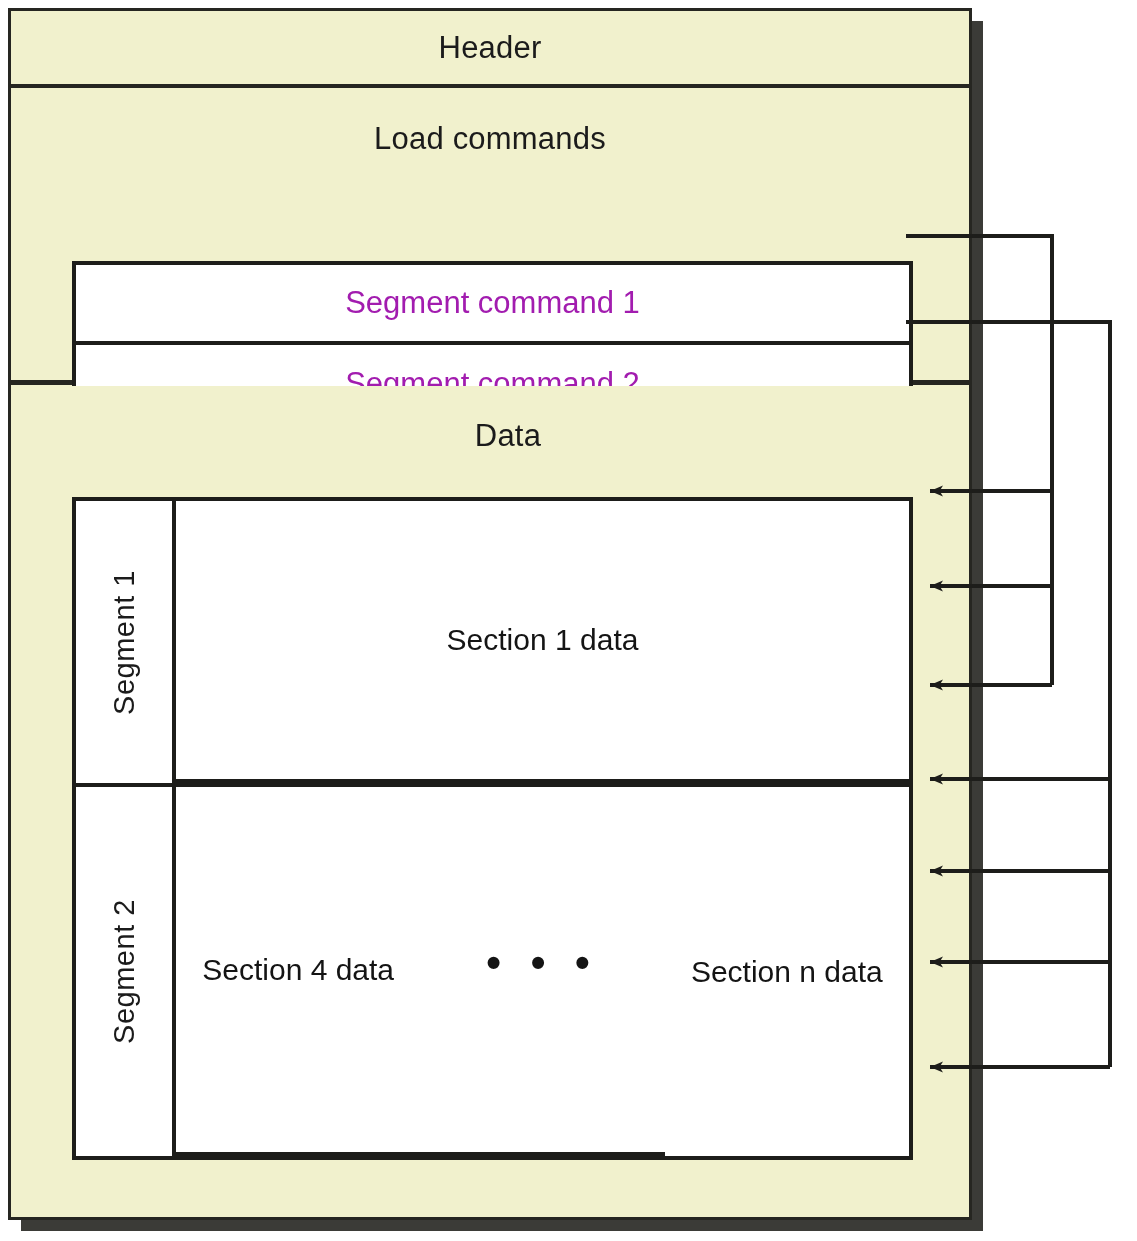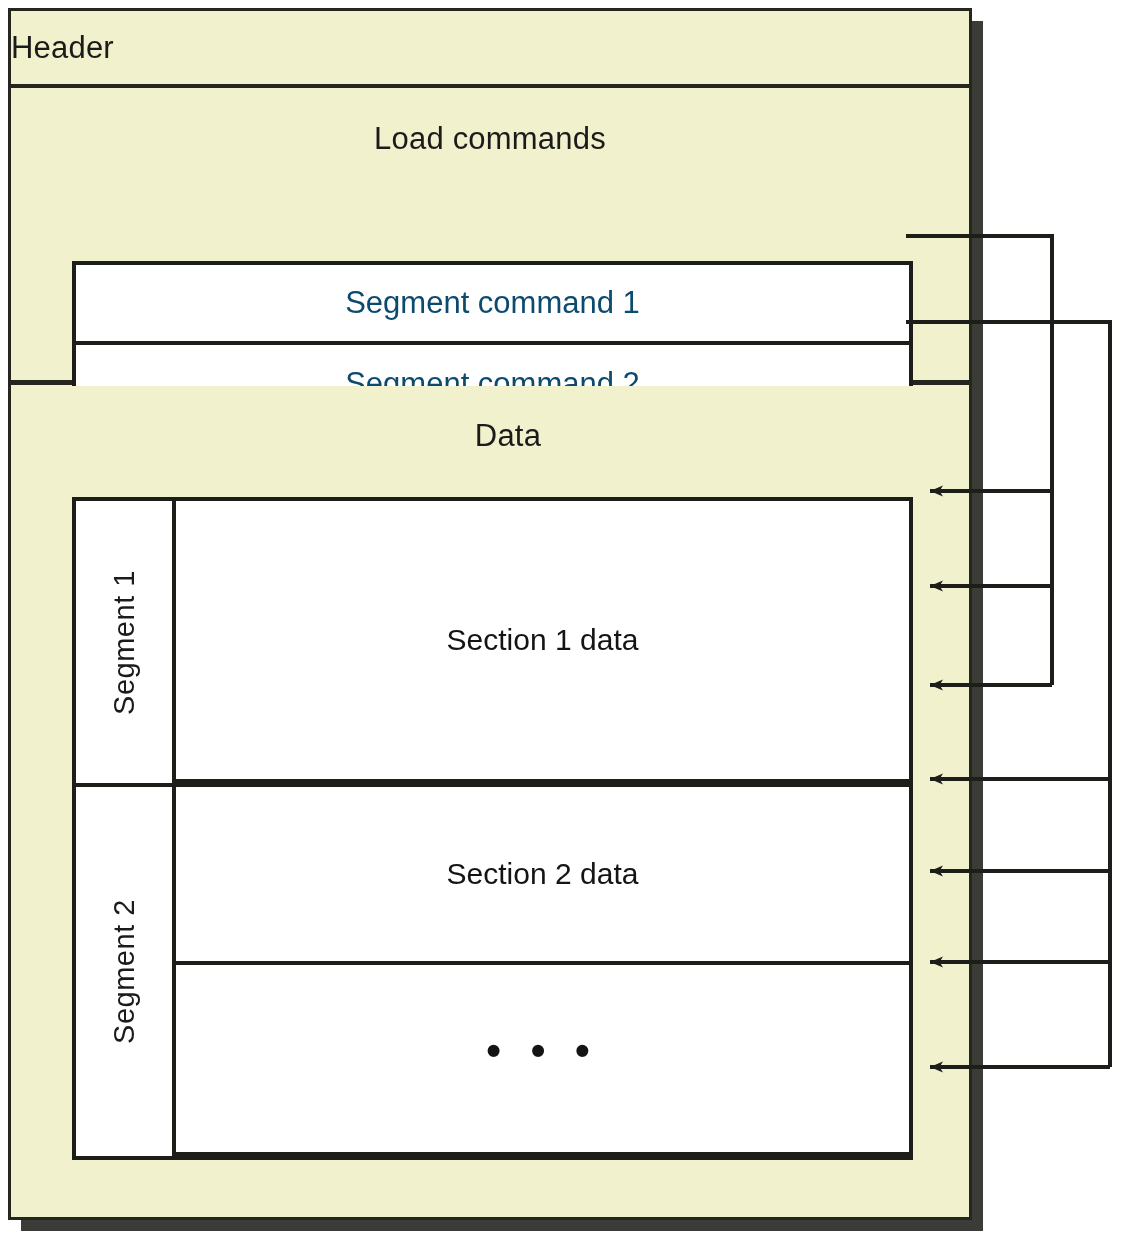--- a/index.html
+++ b/index.html
@@ -44,20 +44,21 @@
     letter-spacing: 0.2px;
     line-height: 1;
   }
 
   #band-header {
     top: 0;
     height: 78px;
     border-bottom: 5px solid #262621;
     display: flex;
     align-items: center;
+    justify-content: center;
   }
 
   #band-loadcmds {
     top: 77px;
     height: 297px;
     border-bottom: 5px solid #262621;
   }
   #band-loadcmds .band-title {
     margin-top: 35px;
   }
@@ -82,21 +83,21 @@
     border: 4px solid #1d1d1a;
     background: #ffffff;
   }
   .segcmd-row {
     height: 50%;
     box-sizing: border-box;
     display: flex;
     align-items: center;
     justify-content: center;
     font-size: 31px;
-    color: #0c4a6e;
+    color: #a21caf;
     background: #ffffff;
   }
   .segcmd-row.top {
     border-bottom: 4px solid #1d1d1a;
   }
 
   
   #segments-box {
     position: absolute;
     left: 61px;
@@ -132,21 +133,21 @@
   .segment-label-text {
     transform: rotate(-90deg);
     white-space: nowrap;
     font-size: 29px;
     color: #1b1b1b;
     letter-spacing: 0.5px;
   }
   .sections-cell {
     flex: 1 1 auto;
     display: flex;
-    flex-direction: column;
+    flex-direction: row;
     background: #ffffff;
   }
   .section-row {
     flex: 1 1 0;
     box-sizing: border-box;
     display: flex;
     align-items: center;
     justify-content: center;
     font-size: 30px;
     color: #141414;
@@ -205,22 +206,23 @@
           <div class="sections-cell">
             <div class="section-row">Section 1 data</div>
           </div>
         </div>
 
         <div class="segment-group seg2">
           <div class="segment-label-cell">
             <span class="segment-label-text">Segment 2</span>
           </div>
           <div class="sections-cell">
-            <div class="section-row">Section 2 data</div>
+            <div class="section-row">Section 4 data</div>
             <div class="section-row ellipsis">• • •</div>
+            <div class="section-row last">Section n data</div>
           </div>
         </div>
 
       </div>
     </div>
 
   </div>
 
   <svg id="connectors" viewBox="0 0 1137 1241" width="1137" height="1241">
     <defs>

